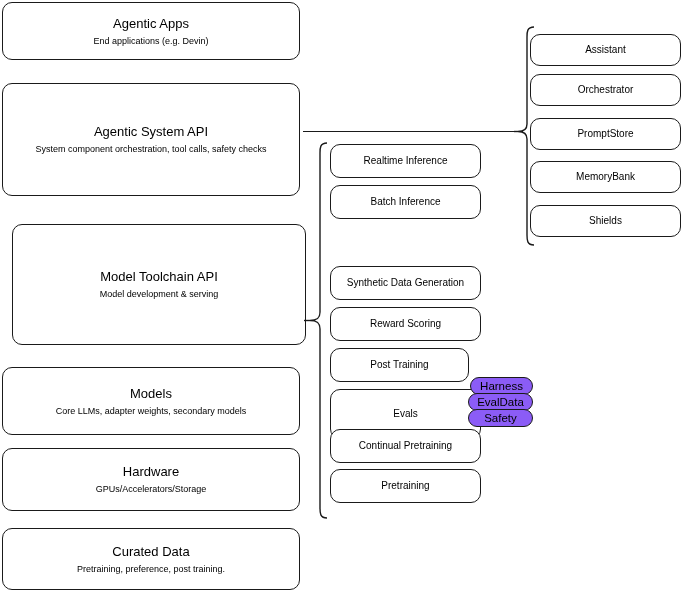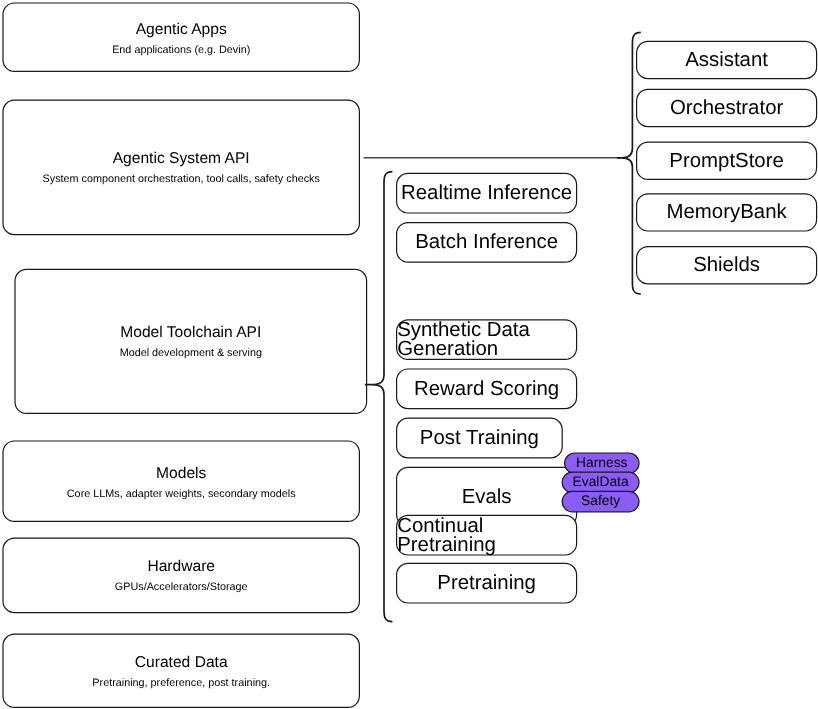--- a/index.html
+++ b/index.html
@@ -35,21 +35,21 @@
     line-height: 17px;
     color: #000;
   }
   .stack-sub {
     font-size: 9px;
     line-height: 13px;
     color: #000;
     margin-top: 3px;
   }
   .mid-box, .right-box {
-    font-size: 17px;
+    font-size: 10px;
     line-height: 16px;
   }
   .pill {
     position: absolute;
     box-sizing: border-box;
     border: 1px solid #1a1a1a;
     border-radius: 11px;
     background: #8b5cf6;
     display: flex;
     align-items: center;

